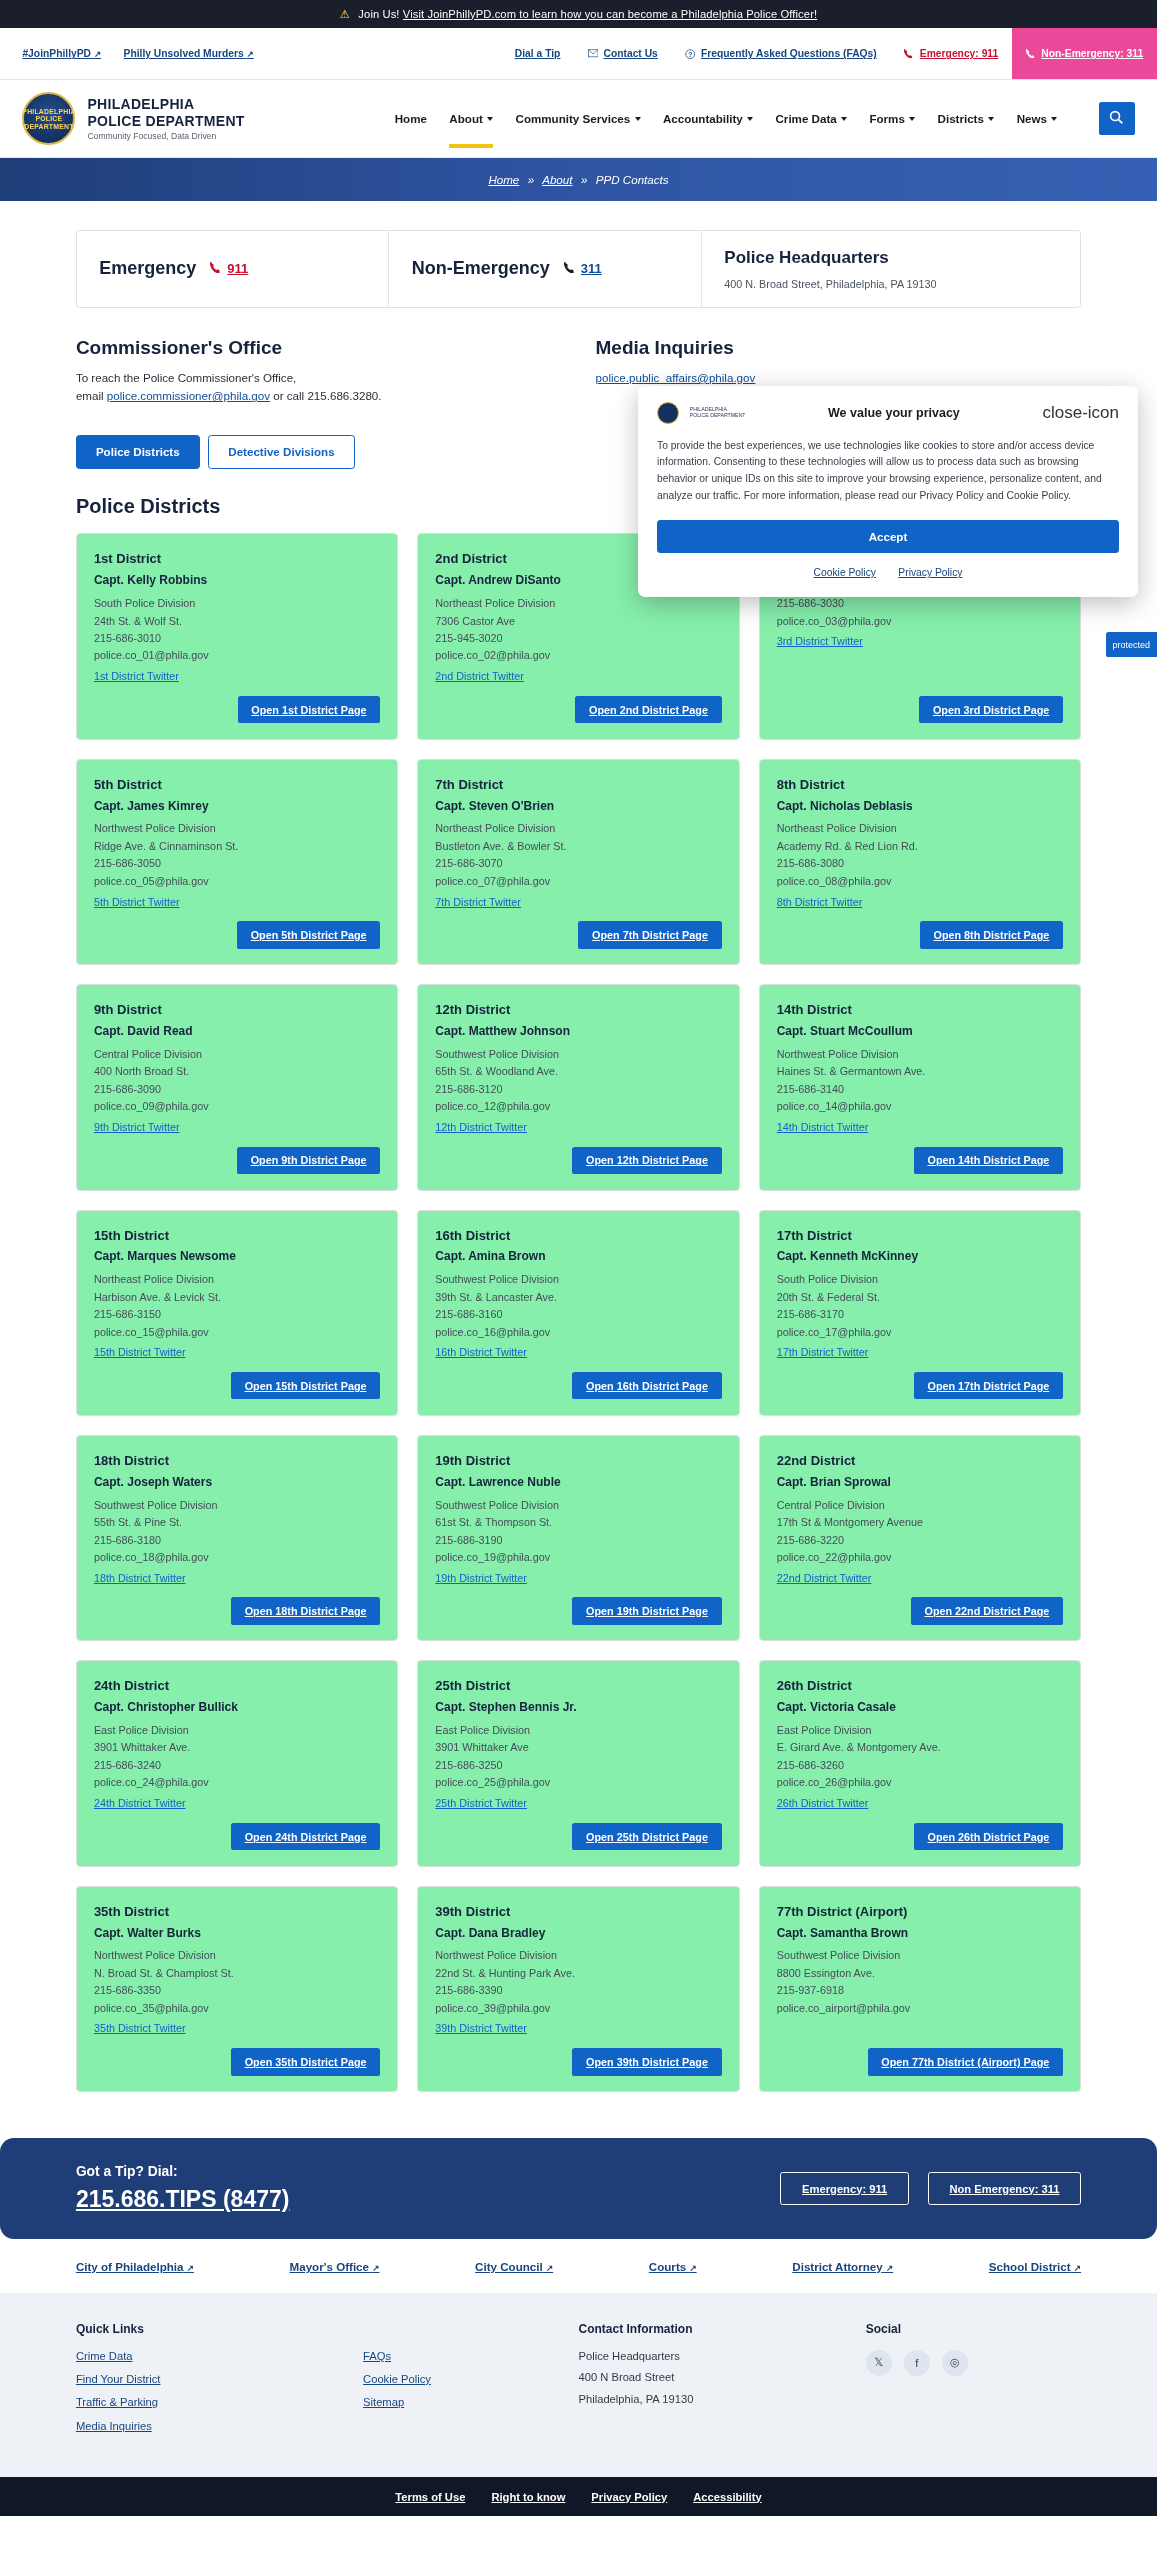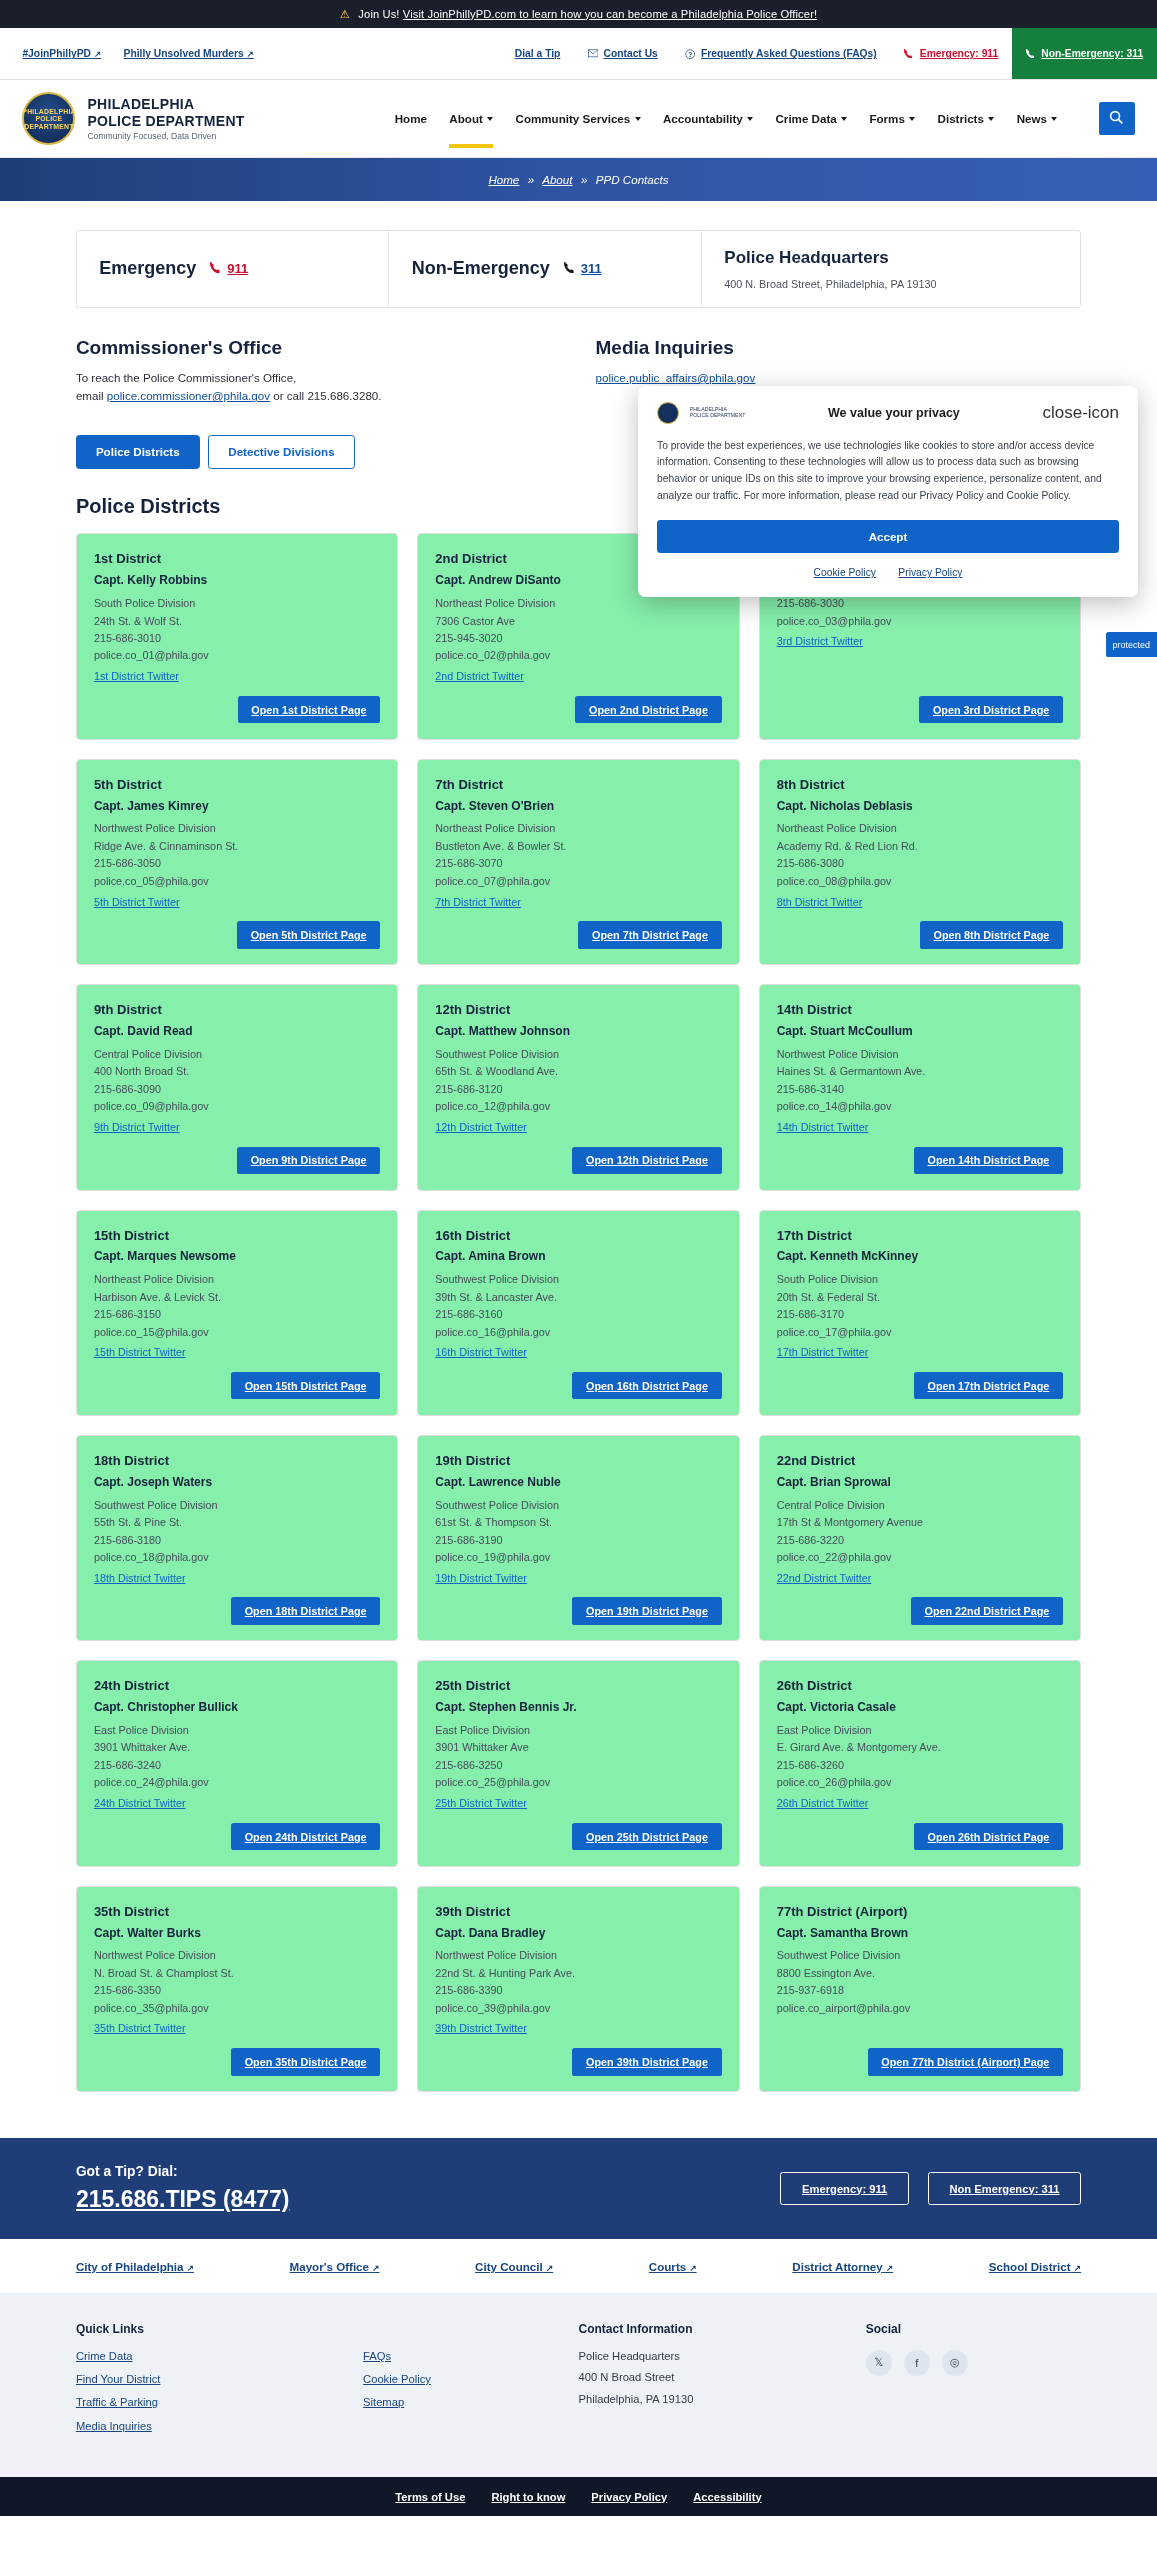--- a/index.html
+++ b/index.html
@@ -38,21 +38,21 @@
   .util-left a { color: #17457f; text-decoration: underline; font-weight: 600; font-size: 10.3px;}
   .util-right { margin-left: auto; display: flex; align-items: stretch; }
   .util-right .u-item {
     display: flex; align-items: center; gap: 5.2px;
     padding: 0 13.8px; font-size: 10.3px; color: #17457f; text-decoration: underline;
     font-weight: 600;
   }
   .u-faq { color: #17457f; }
   .u-emerg { color: #c8102e !important; }
   .u-non {
-    background: #15803d; color: #ffffff !important; text-decoration: underline;
+    background: #ec4899; color: #ffffff !important; text-decoration: underline;
     padding: 0 15.5px; display: flex; align-items: center; gap: 5.2px; font-weight: 700;
   }
   .mini-icon { display: inline-block; width: 10.3px; height: 10.3px; }
 
   
   .main-header {
     display: flex; align-items: center;
     padding: 12px 22.4px;
     background: #ffffff;
     border-bottom: 0.9px solid #e8e8e8;
@@ -138,21 +138,21 @@
   .card .tw { font-size: 10.8px; margin-top: 5.2px; display: inline-block; text-decoration: underline; color: #1063c7; }
   .card .btnrow { margin-top: auto; padding-top: 13.8px; display: flex; justify-content: flex-end; }
   .open-btn {
     background: #1063c7; color: #ffffff; font-size: 10.8px; font-weight: 700;
     padding: 7.7px 13.8px; border-radius: 2.6px; text-decoration: underline; cursor: pointer;
     white-space: nowrap;
   }
 
   
   .tip-band {
-    background: #1f3e78; color: #ffffff; margin-top: 46px; padding: 26px 8px;
+    background: #1f3e78; color: #ffffff; margin-top: 46px; padding: 26px 8px; border-radius: 14px;
   }
   .tip-inner { max-width: 1050px; margin: 0 auto; padding: 0 22.4px; display: flex; align-items: center; }
   .tip-left .t1 { font-size: 13.8px; font-weight: 700; }
   .tip-left .t2 { font-size: 23px; font-weight: 700; text-decoration: underline; margin-top: 6.9px; display: inline-block; color: #ffffff; }
   .tip-right { margin-left: auto; display: flex; gap: 19px; }
   .ghost-btn {
     border: 0.9px solid #ffffff; padding: 9.5px 20.6px; font-size: 11.2px; font-weight: 700;
     color: #ffffff; text-decoration: underline; border-radius: 2.6px; cursor: pointer;
   }
 

